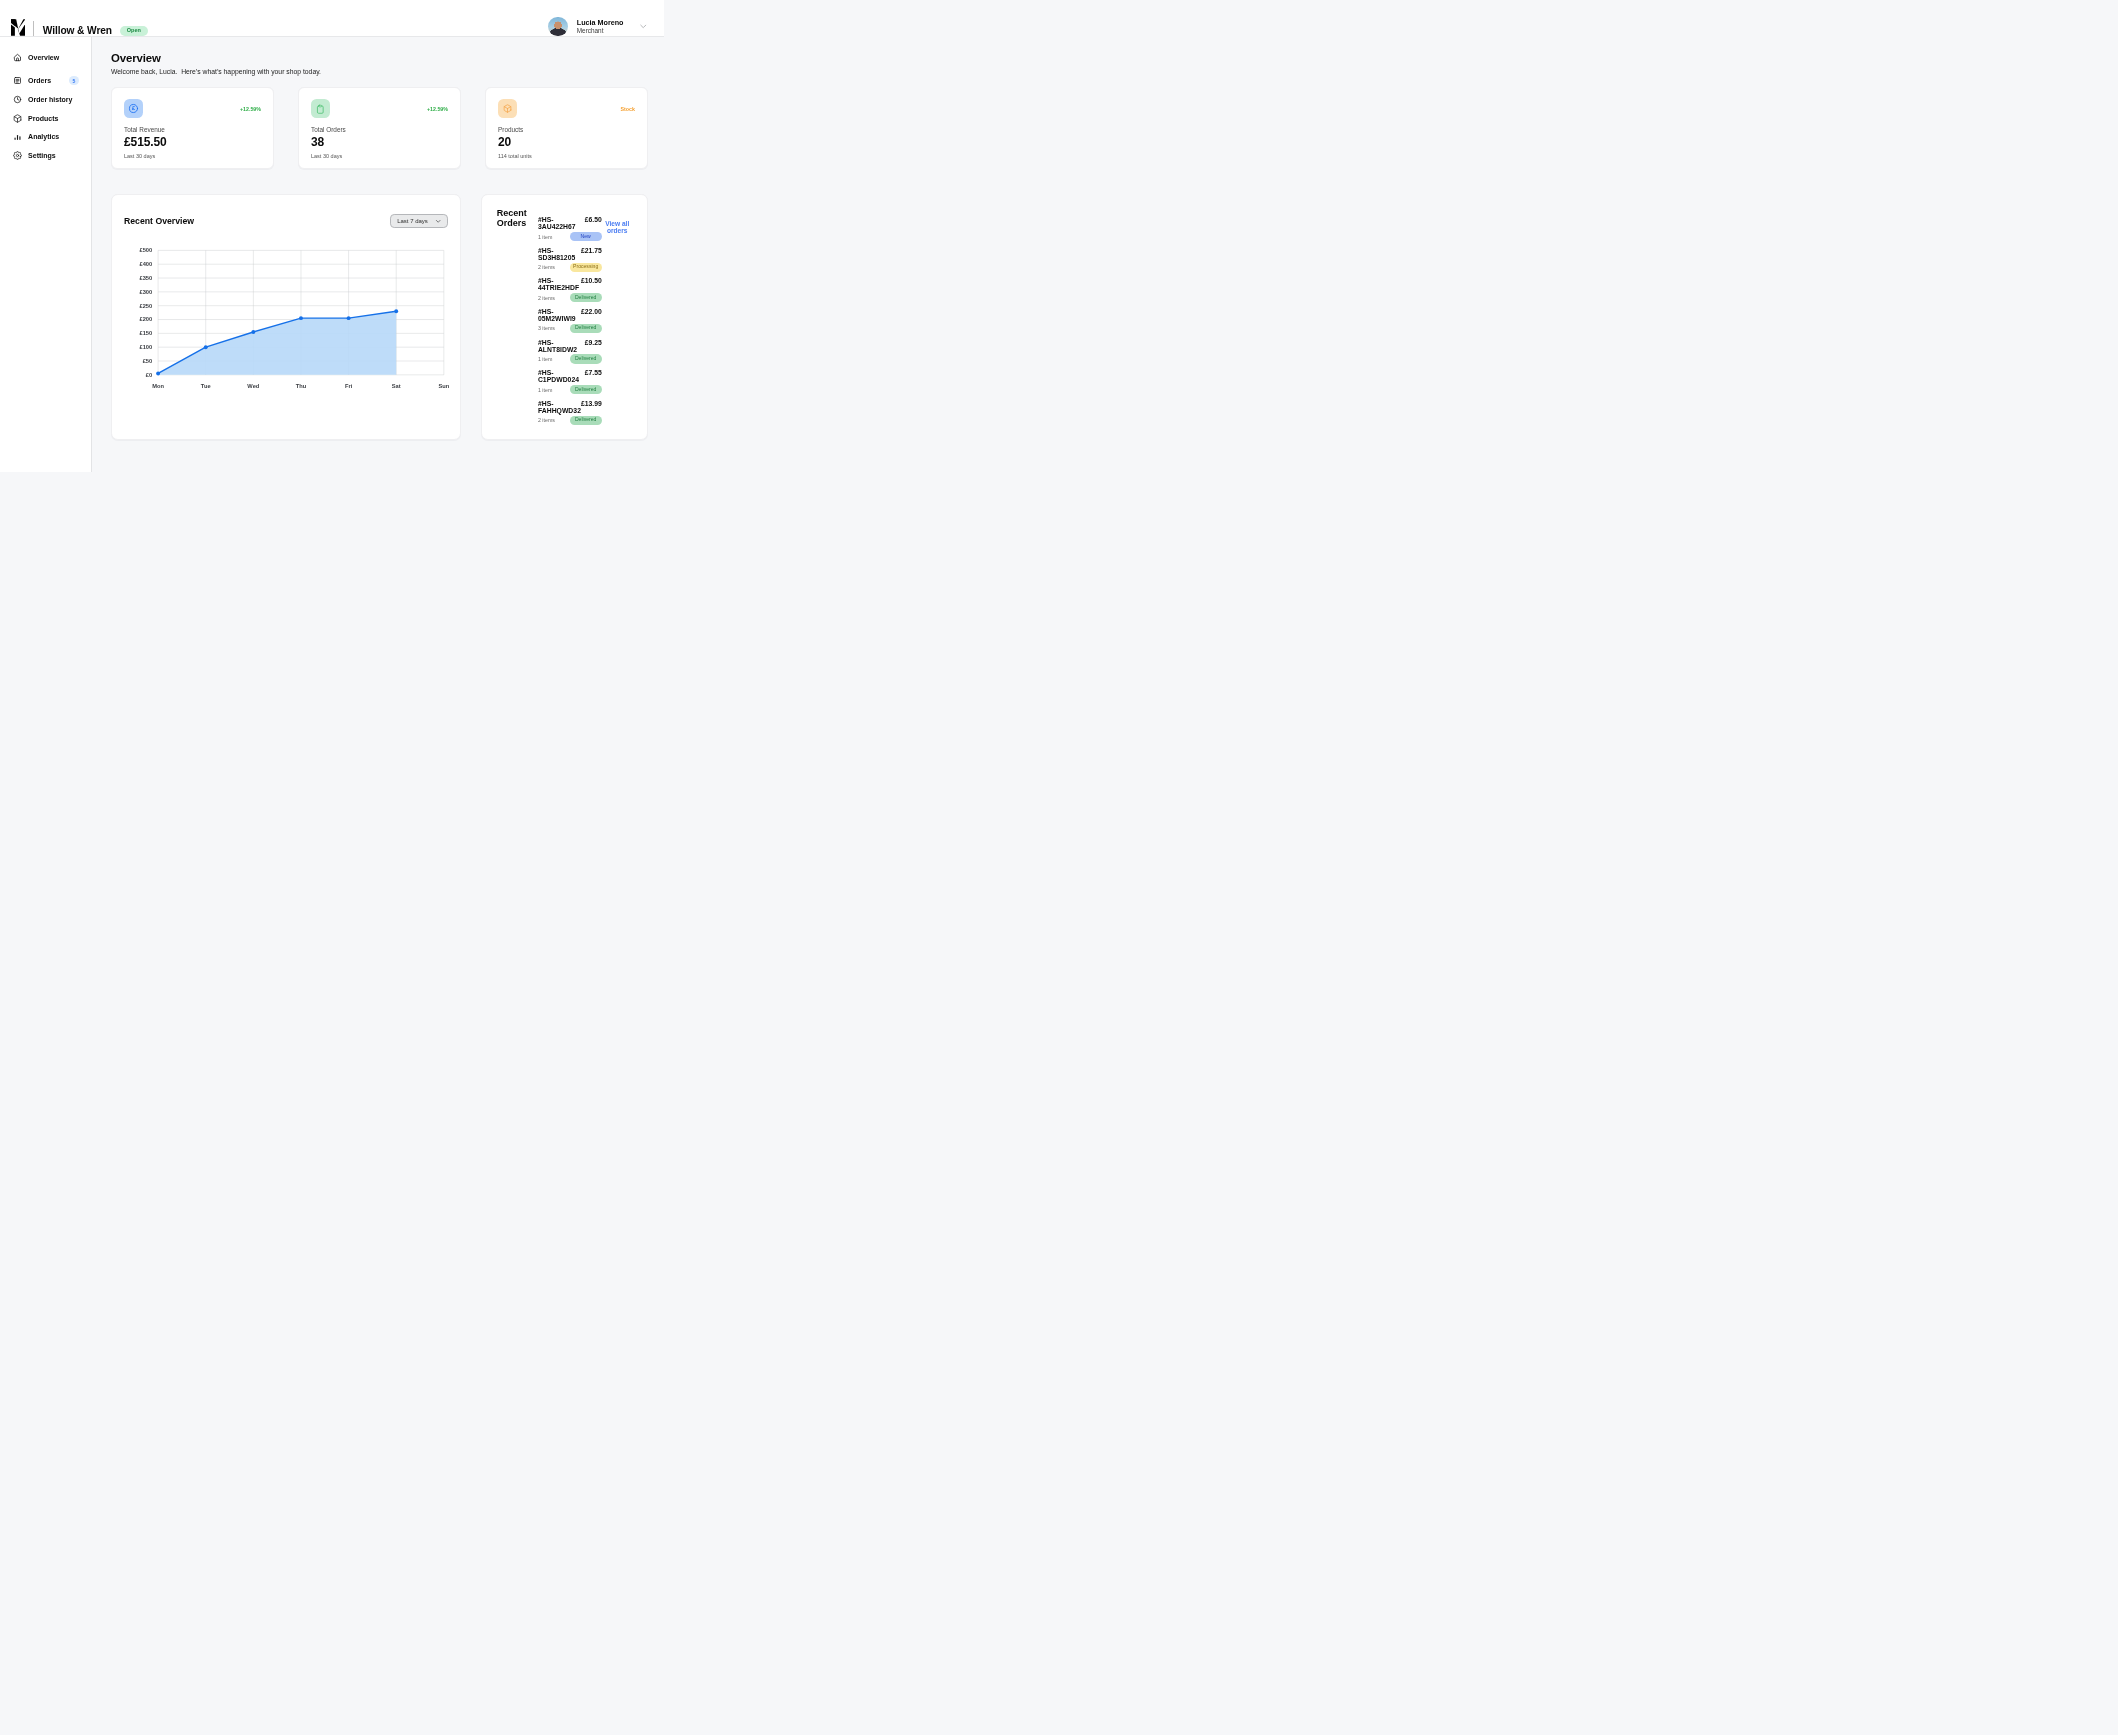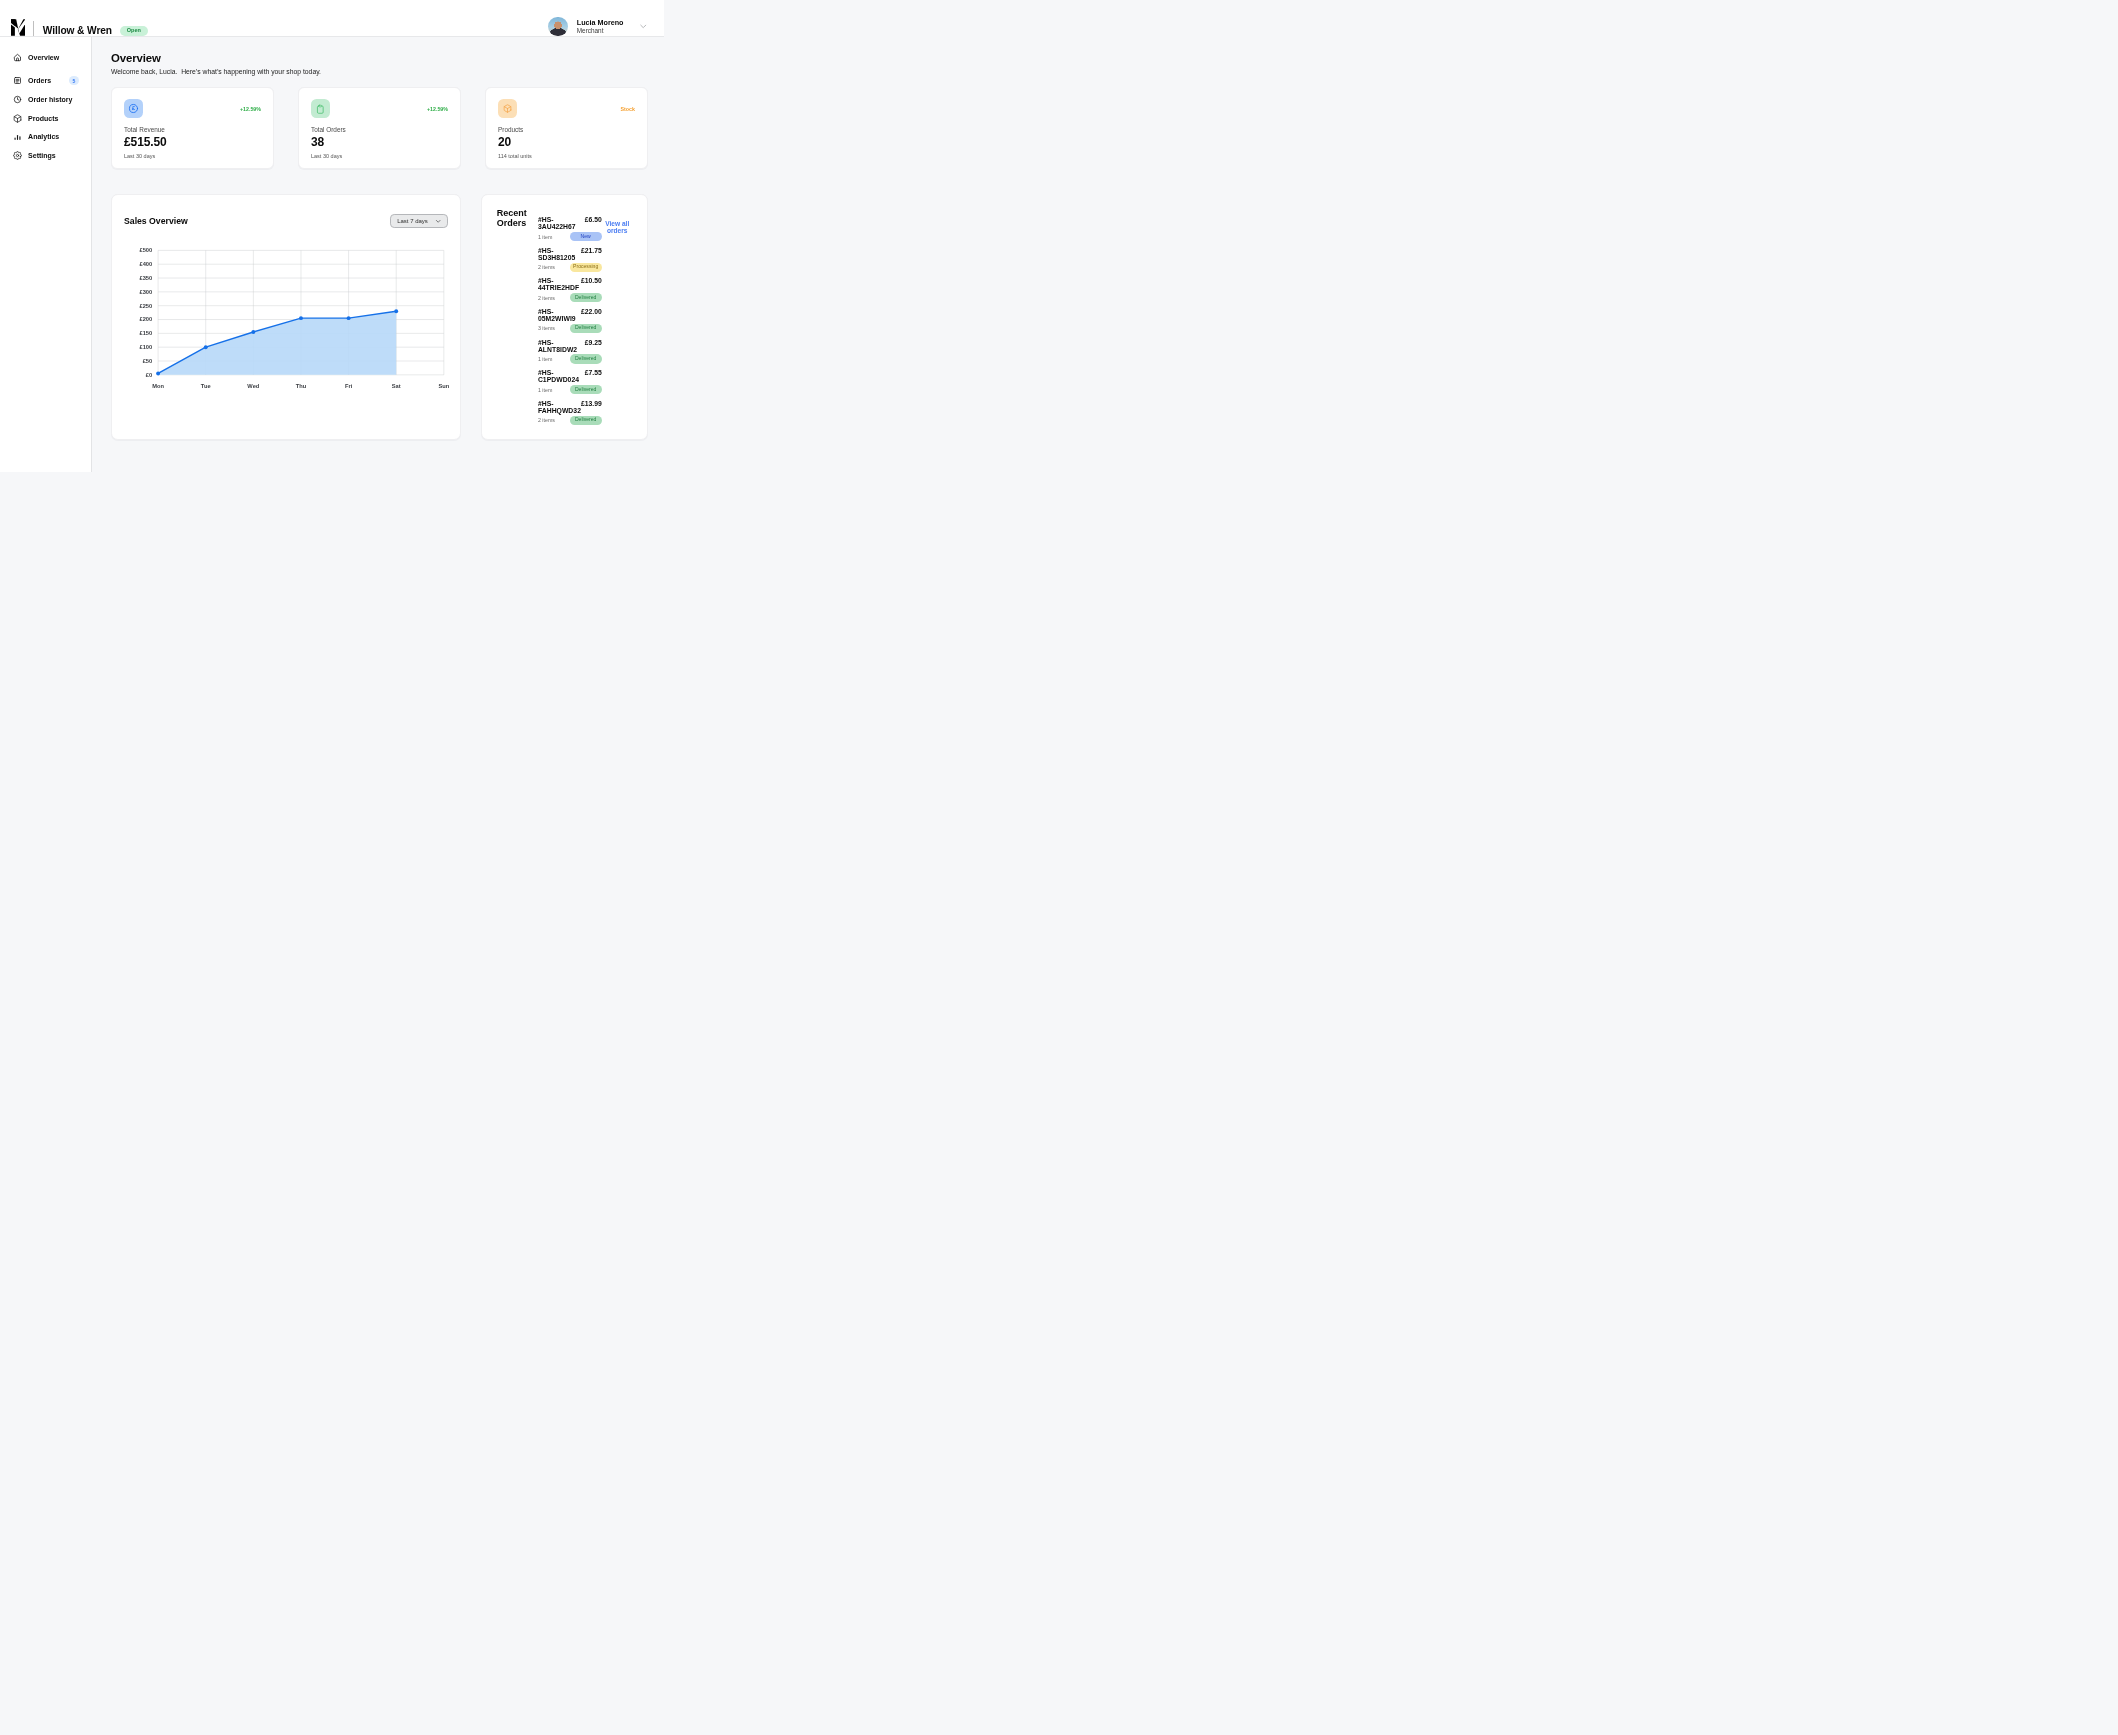--- a/index.html
+++ b/index.html
@@ -249,21 +249,21 @@
      <div class="stat-label">Products</div>
      <div class="stat-value">20</div>
      <div class="stat-sub">114 total units</div>
       </div>
     </div>
 
   <div class="lower-row">
 
     <div class="chart-card">
       <div class="chart-head">
-        <div class="chart-title">Sales Overview</div>
+        <div class="chart-title">Recent Overview</div>
         <div class="range-select">
           <span>Last 7 days</span>
           <span class="chev">
             <svg width="6.4" height="6.4" viewBox="0 0 24 24" fill="none" stroke="currentColor" stroke-width="2.6" stroke-linecap="round" stroke-linejoin="round">
                 <polyline points="5 9 12 16 19 9"></polyline>
               </svg>
           </span>
         </div>
       </div>
       <svg id="sales-chart-svg" class="chart-svg" width="326" height="149" viewBox="0 0 769 352">

